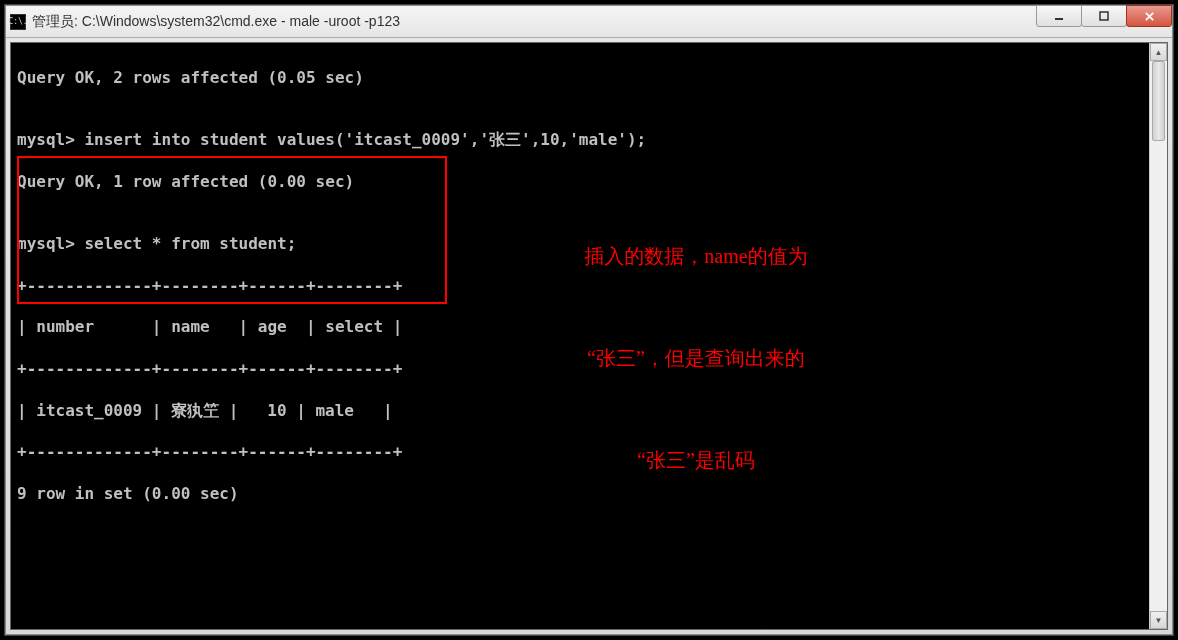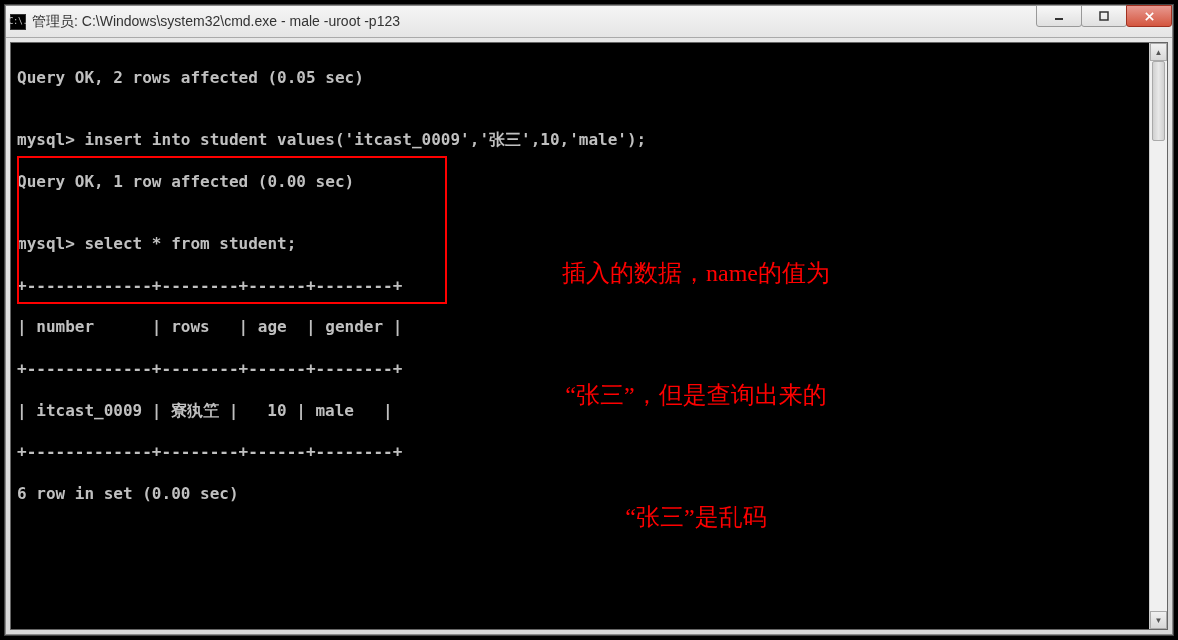--- a/index.html
+++ b/index.html
@@ -137,21 +137,21 @@
       left: 6px;
       width: 430px;
       height: 148px;
       pointer-events: none;
     }
     
     .annotation {
       position: absolute;
       color: #ff0000;
       font-family: "SimSun", serif;
-      font-size: 24px;
+      font-size: 20px;
       line-height: 1.7;
       text-align: center;
       top: 128px;
       left: 500px;
       width: 370px;
       pointer-events: none;
     }
     
     .scrollbar-v {
       position: absolute;
@@ -222,25 +222,25 @@
 
   <div class="terminal-area">
     <div class="terminal-content">
 <span class="terminal-line">Query OK, 2 rows affected (0.05 sec)</span>
 <span class="terminal-line"></span>
 <span class="terminal-line">mysql&gt; insert into student values('itcast_0009','张三',10,'male');</span>
 <span class="terminal-line">Query OK, 1 row affected (0.00 sec)</span>
 <span class="terminal-line"></span>
 <span class="terminal-line">mysql&gt; select * from student;</span>
 <span class="terminal-line">+-------------+--------+------+--------+</span>
-<span class="terminal-line">| number      | rows   | age  | gender |</span>
+<span class="terminal-line">| number      | name   | age  | select |</span>
 <span class="terminal-line">+-------------+--------+------+--------+</span>
 <span class="terminal-line">| itcast_0009 | 寮犱笁 |   10 | male   |</span>
 <span class="terminal-line">+-------------+--------+------+--------+</span>
-<span class="terminal-line">6 row in set (0.00 sec)</span>
+<span class="terminal-line">9 row in set (0.00 sec)</span>
 <span class="terminal-line"></span>
       
       <div class="highlight-box"></div>
       
       <div class="annotation">
         <div>插入的数据，name的值为</div>
         <div>“张三”，但是查询出来的</div>
         <div>“张三”是乱码</div>
       </div>
     </div>

